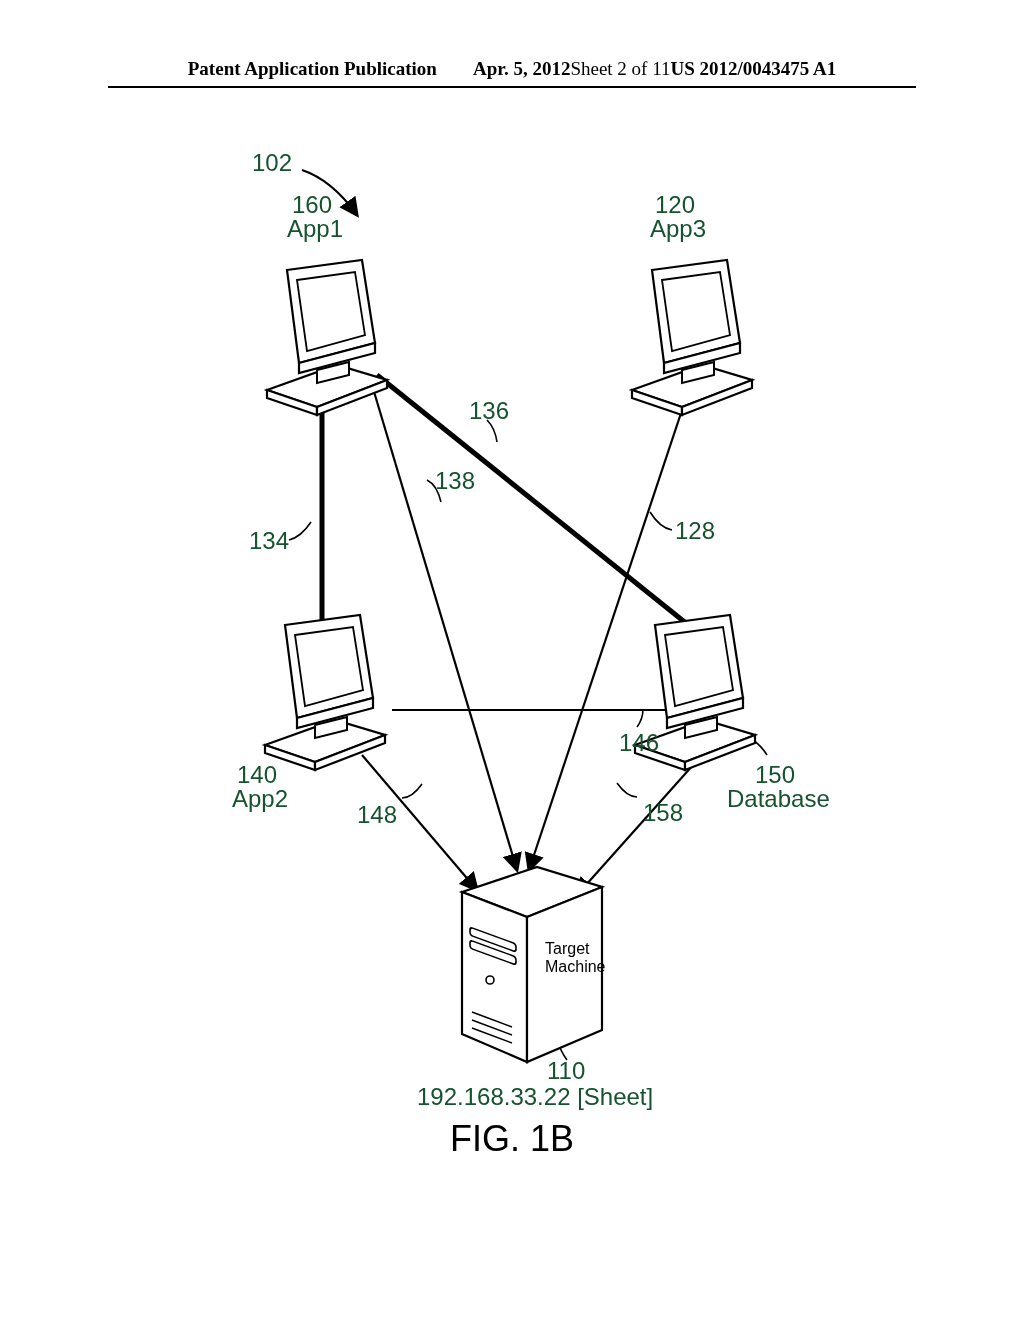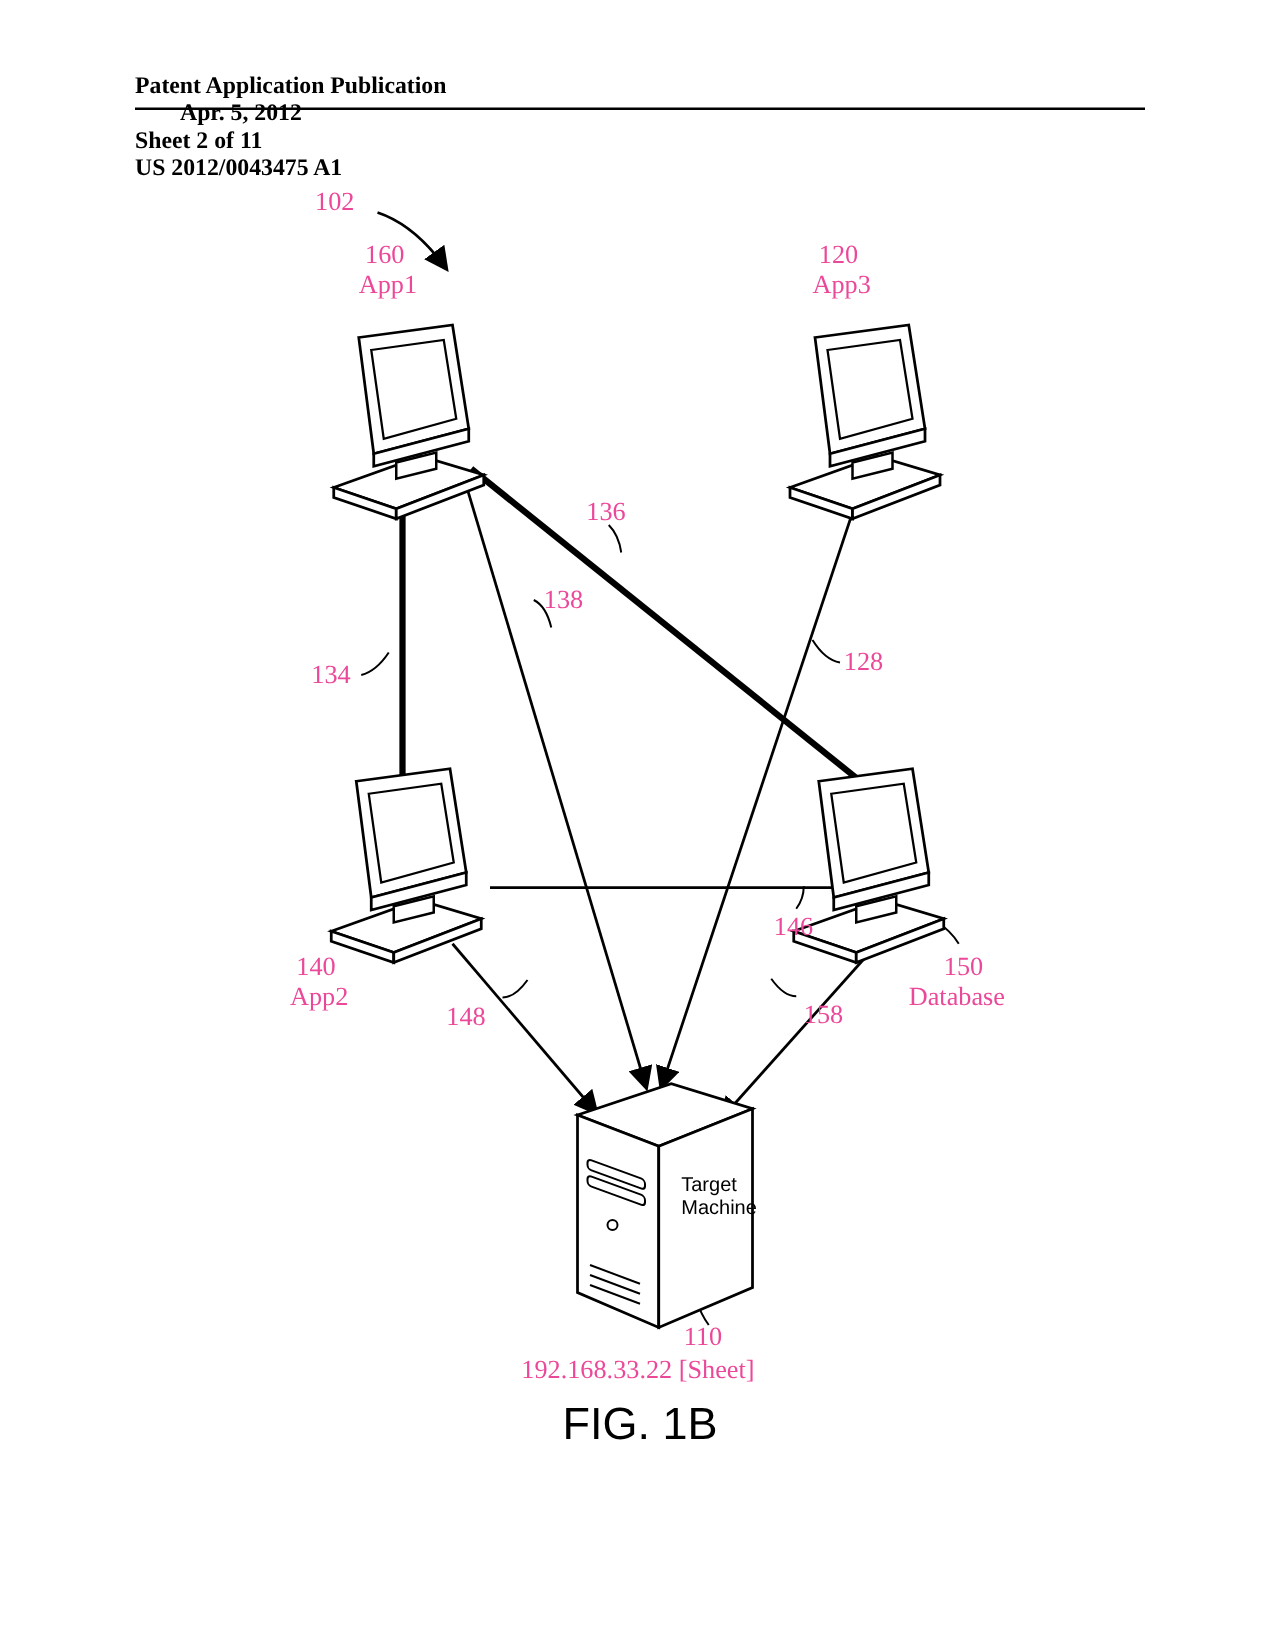--- a/index.html
+++ b/index.html
@@ -12,48 +12,47 @@
   }
   .header {
     position: absolute;
     top: 58px;
     left: 0;
     width: 1024px;
     font-size: 19px;
     display: flex;
     justify-content: center;
     padding: 0 108px;
-    flex-direction: column;
   }
   .header .pub { font-weight: bold; }
   .header .date { font-weight: bold; margin-left: 36px; }
-  .header .sheet { font-weight: bold; }
+  .header .sheet { font-weight: normal; }
   .header .num { font-weight: bold; }
   .rule {
     position: absolute;
     top: 86px;
     left: 108px;
     width: 808px;
     height: 2px;
     background: #000;
   }
 
   
   .stage {
     position: absolute;
     top: 150px;
     left: 147px;
     width: 730px;
     height: 1010px;
   }
   .lbl {
     position: absolute;
-    font-size: 21px;
-    font-family: Liberation Serif, serif;
-    color: #ec4899;
+    font-size: 24px;
+    font-family: Liberation Sans, sans-serif;
+    color: #14532d;
     line-height: 1.1;
     text-align: center;
     white-space: nowrap;
   }
   .fig-caption {
     position: absolute;
     bottom: 0;
     left: 0;
     width: 730px;
     text-align: center;

